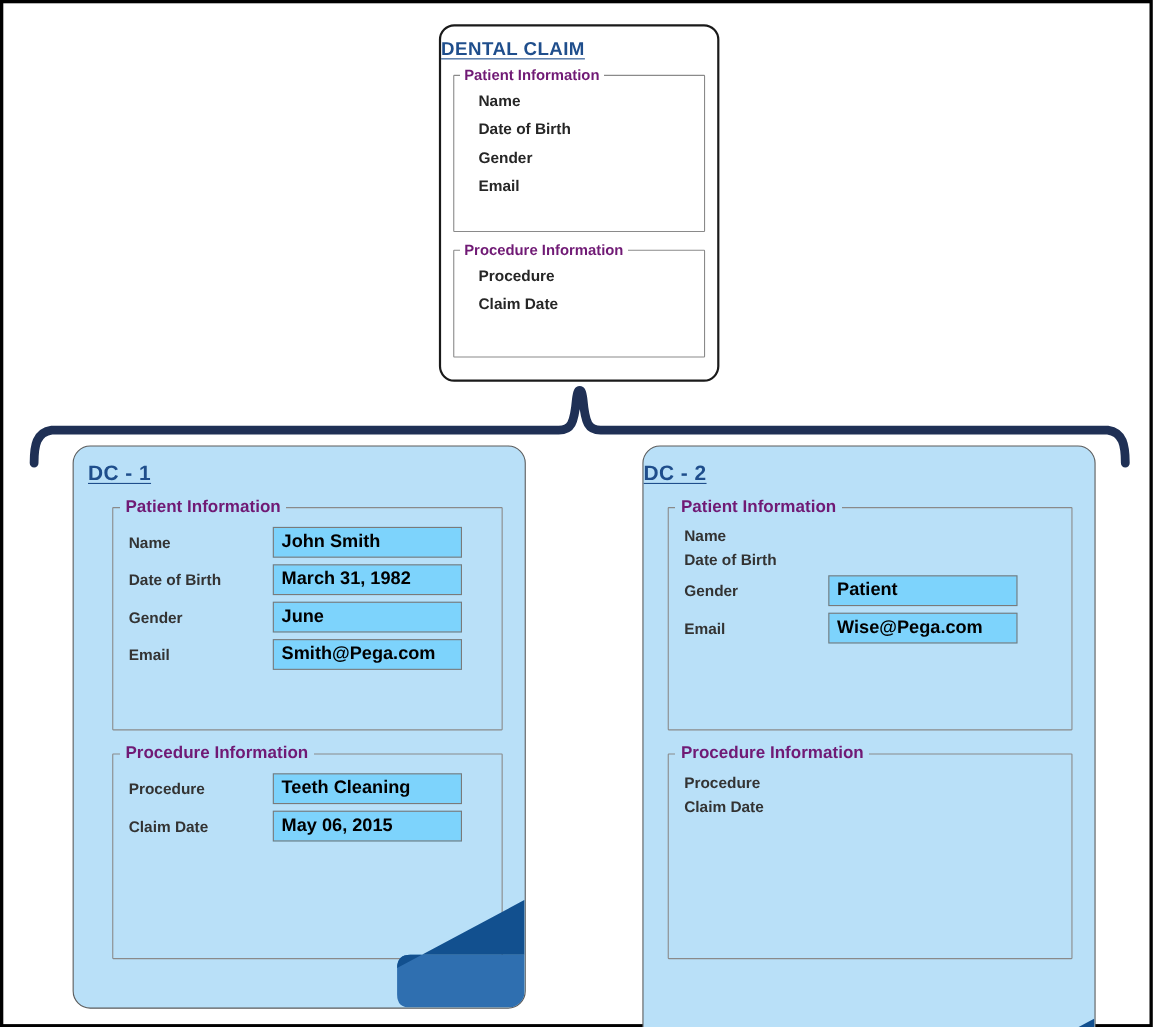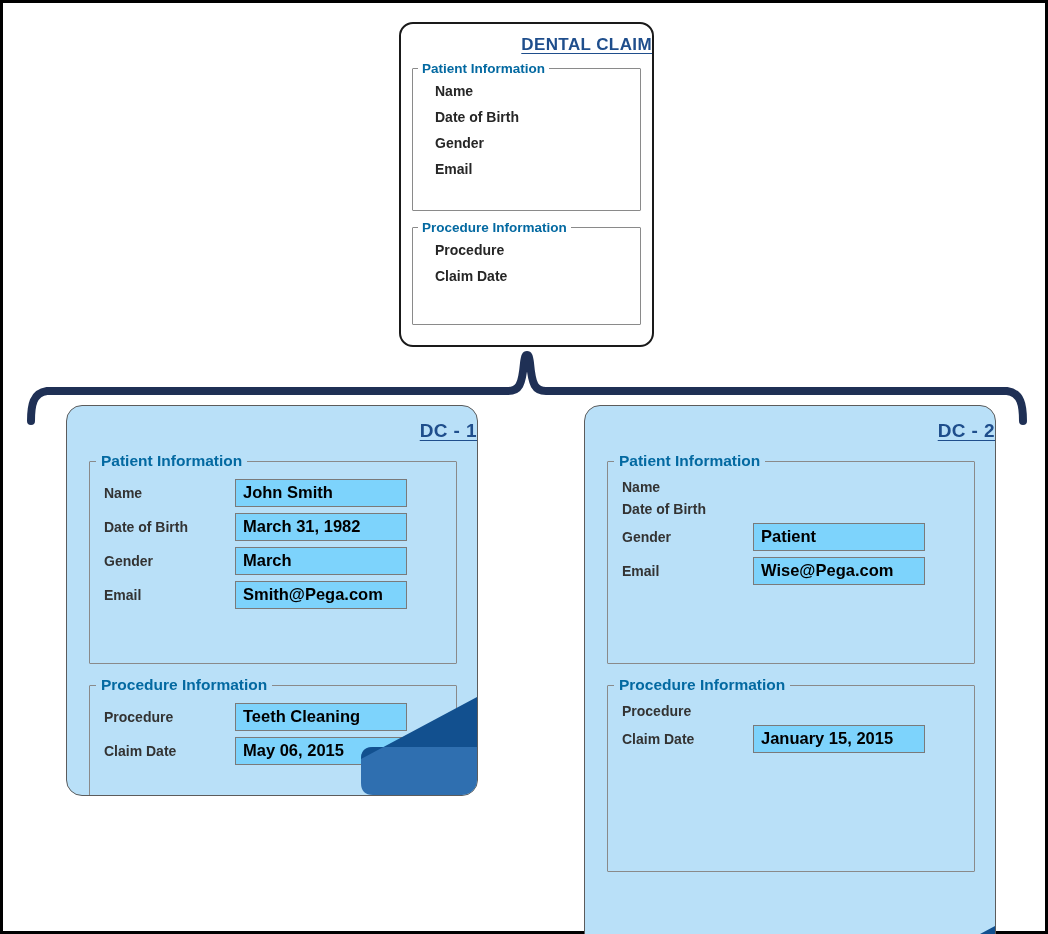--- a/index.html
+++ b/index.html
@@ -48,36 +48,36 @@
     border-radius: 14px;
   }
 
   
   .instance-card {
     background: #b9e0f8;
     border: 1.6px solid #5c5c5c;
     border-radius: 16px;
     overflow: hidden;
   }
-  #instance-card-1 { left: 63px;  top: 402px; width: 412px; height: 391px; }
+  #instance-card-1 { left: 63px;  top: 402px; width: 412px; height: 512px; padding-left: 13px; }
   #instance-card-2 { left: 581px; top: 402px; width: 412px; height: 620px; }
 
   
   .fold {
     position: absolute;
     right: 0;
     bottom: 0;
     width: 122px;
     height: 98px;
     pointer-events: none;
   }
 
   
   .card-title {
-    text-align: right;
+    text-align: left;
     font-weight: bold;
     color: #1f4e8c;
     text-decoration: underline;
     text-underline-offset: 3px;
     letter-spacing: .4px;
   }
   #template-card .card-title {
     font-size: 17px;
     margin: 11px 0 6px 0;
   }
@@ -87,21 +87,21 @@
   }
 
   
   fieldset.group {
     border: 1.4px solid #8a8a8a;
     border-radius: 1px;
     margin: 0;
     padding: 0;
   }
   fieldset.group > legend {
-    color: #0369a1;
+    color: #701a75;
     font-weight: bold;
     padding: 0 6px;
   }
 
   
   #template-card fieldset.group {
     margin: 0 11px 9px 11px;
     padding: 2px 0 6px 0;
   }
   #template-card fieldset.group > legend {
@@ -212,21 +212,21 @@
         <div class="field-row">
           <span class="field-label">Name</span>
           <span class="field-value">John Smith</span>
         </div>
         <div class="field-row">
           <span class="field-label">Date of Birth</span>
           <span class="field-value">March 31, 1982</span>
         </div>
         <div class="field-row">
           <span class="field-label">Gender</span>
-          <span class="field-value">March</span>
+          <span class="field-value">June</span>
         </div>
         <div class="field-row">
           <span class="field-label">Email</span>
           <span class="field-value">Smith@Pega.com</span>
         </div>
       </fieldset>
 
       <fieldset class="group grp-procedure">
         <legend>Procedure Information</legend>
 
@@ -269,21 +269,20 @@
       </fieldset>
 
       <fieldset class="group grp-procedure">
         <legend>Procedure Information</legend>
 
         <div class="field-row">
           <span class="field-label">Procedure</span>
         </div>
         <div class="field-row">
           <span class="field-label">Claim Date</span>
-          <span class="field-value">January 15, 2015</span>
         </div>
       </fieldset>
 
       <svg class="fold" viewBox="0 0 122 98" preserveAspectRatio="none">
         <path d="M 122 0 L 122 98 L 18 98 Q 6 98 6 86 L 6 62 Q 6 50 18 50 L 122 50 Z" fill="#2f6fb0"></path>
         <path d="M 122 0 L 122 50 L 18 50 Q 6 50 6 62 Z" fill="#12508f"></path>
       </svg>
     </div>
 
   </div>

